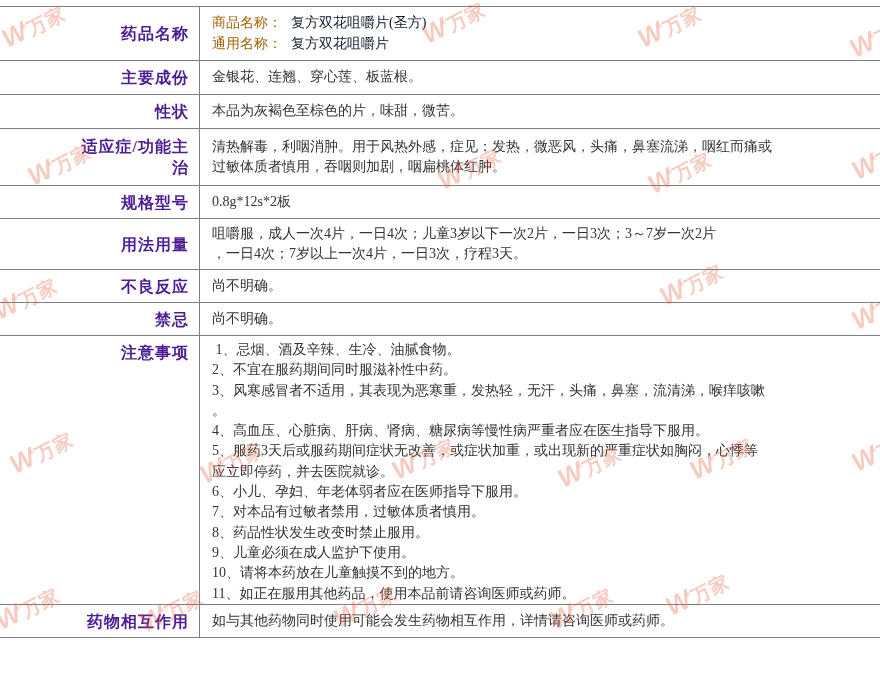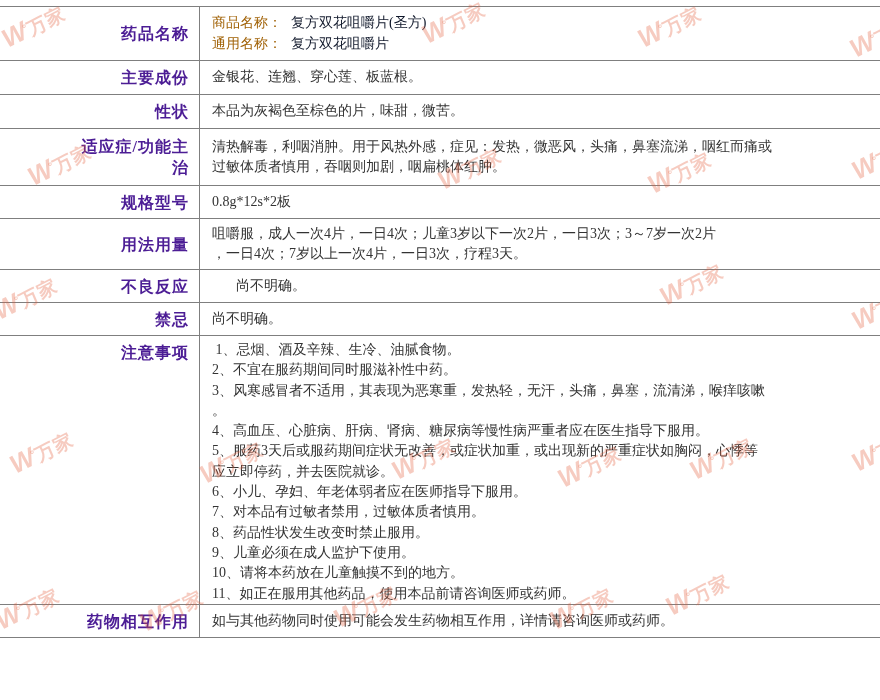--- a/index.html
+++ b/index.html
@@ -75,21 +75,21 @@
           <div class="pre">0.8g*12s*2板</div>
         </div>
       </div>
       <div class="t-row" style="height: 51px;">
         <div class="label-cell">用法用量</div>
         <div class="content-cell">
           <div class="pre">咀嚼服，成人一次4片，一日4次；儿童3岁以下一次2片，一日3次；3～7岁一次2片
 ，一日4次；7岁以上一次4片，一日3次，疗程3天。</div>
         </div>
       </div>
-      <div class="t-row" style="height: 33px; gap: 24px;">
+      <div class="t-row" style="height: 33px;">
         <div class="label-cell">不良反应</div>
         <div class="content-cell">
           <div class="pre">尚不明确。</div>
         </div>
       </div>
       <div class="t-row" style="height: 33px;">
         <div class="label-cell">禁忌</div>
         <div class="content-cell">
           <div class="pre">尚不明确。</div>
         </div>

